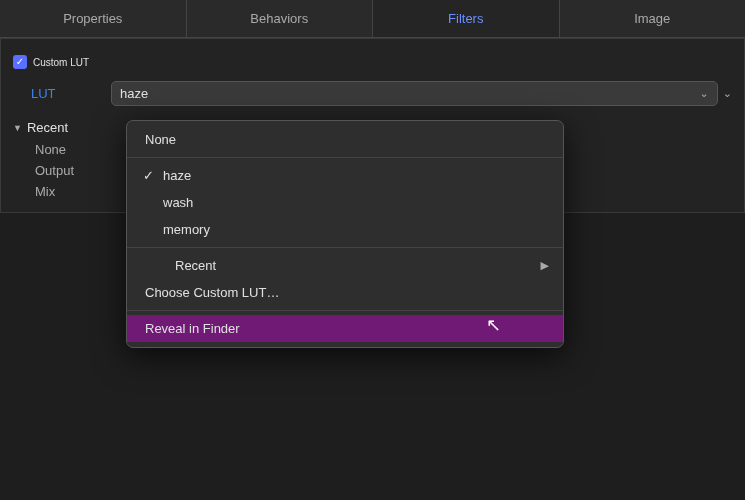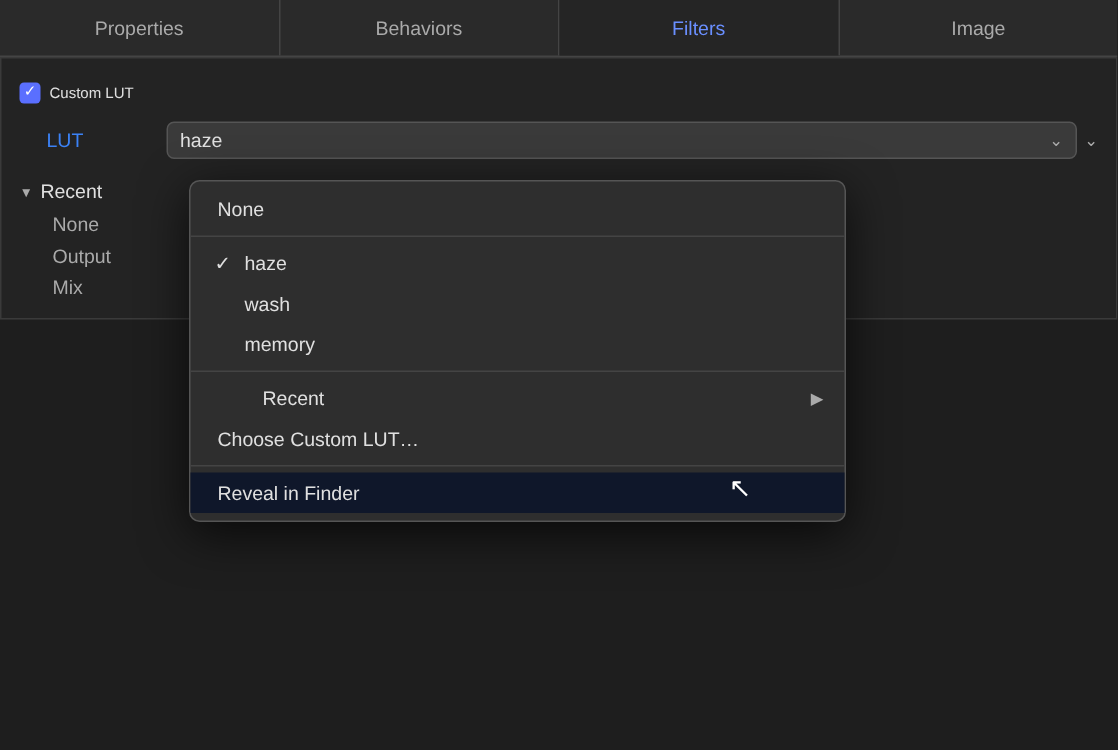--- a/index.html
+++ b/index.html
@@ -183,21 +183,21 @@
     }
     .dropdown-item.recent-item {
       padding-left: 18px;
       margin-left: 30px;
     }
     .dropdown-item.choose-item {
       padding-left: 18px;
     }
     .dropdown-item.reveal-item {
       padding-left: 18px;
-      background: #0f172a;
+      background: #701a75;
     }
     .cursor-icon {
       position: absolute;
       bottom: 6px;
       right: 62px;
       font-size: 18px;
       color: white;
       pointer-events: none;
     }
   </style>

